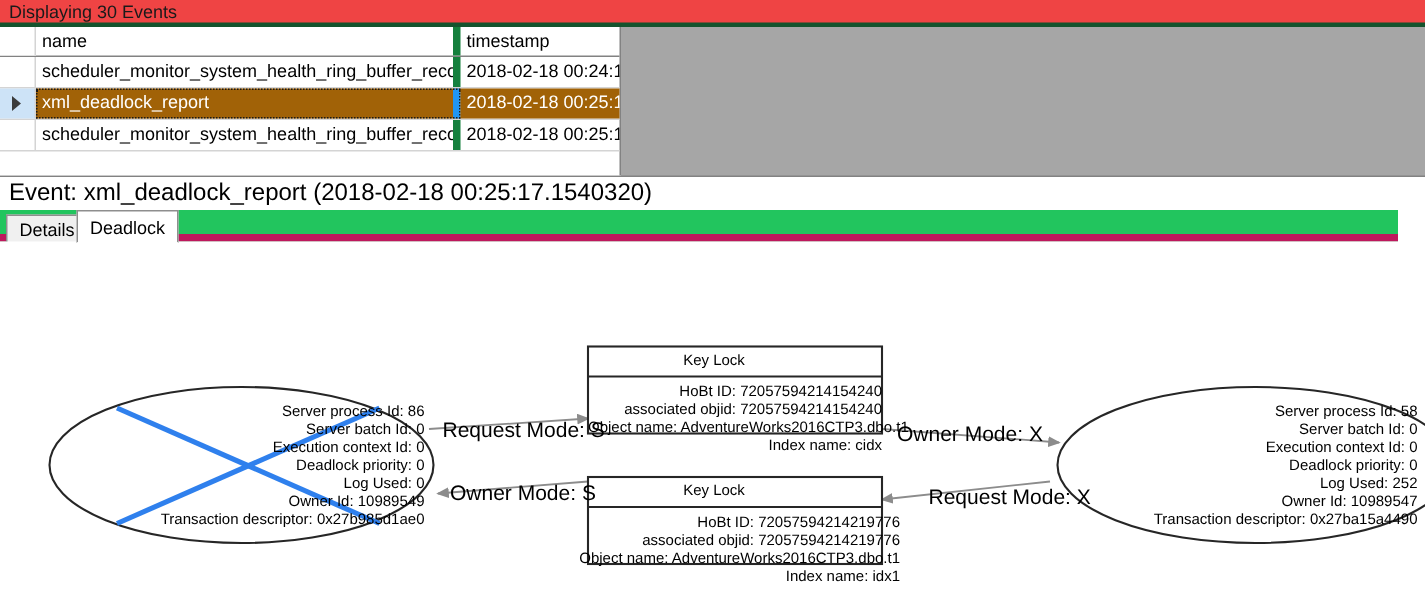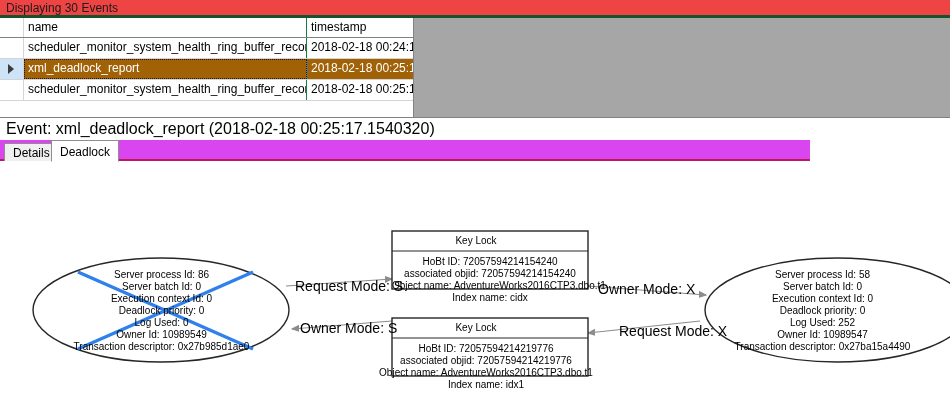--- a/index.html
+++ b/index.html
@@ -69,21 +69,21 @@
     min-width: 24px;
     border-right: 1px solid #d4d4d4;
     box-sizing: border-box;
     position: relative;
     background: #ffffff;
   }
   .grid-row.header .cell-selector { background: #ffffff; }
   .cell-name {
     width: 283px;
     min-width: 283px;
-    border-right: 1px solid #15803d;
+    border-right: 5px solid #15803d;
     box-sizing: border-box;
     padding: 2px 0 0 4px;
     white-space: nowrap;
     overflow: hidden;
   }
   .cell-ts {
     flex: 1;
     box-sizing: border-box;
     padding: 2px 0 0 4px;
     white-space: nowrap;
@@ -126,25 +126,25 @@
     line-height: 19px;
     padding-left: 6px;
     box-sizing: border-box;
     background: #ffffff;
     color: #000;
     white-space: nowrap;
   }
   .tabstrip {
     position: absolute;
     left: 0; top: 140px;
-    width: 810px;
+    width: 932px;
     height: 21px;
     box-sizing: border-box;
-    border-bottom: 2px solid #be185d;
-    background: #d946ef;
+    border-bottom: 5px solid #be185d;
+    background: #22c55e;
   }
   .tab {
     position: absolute;
     top: 3px;
     height: 19px;
     box-sizing: border-box;
     padding: 2px 8px 0 8px;
     font-size: 12px;
     line-height: 15px;
     border: 1px solid #8e8e8e;
@@ -174,21 +174,21 @@
     overflow: hidden;
   }
   .graph-svg {
     position: absolute;
     left: 0; top: 0;
     width: 950px;
     height: 239px;
   }
   .node-text {
     position: absolute;
-    text-align: center;
+    text-align: right;
     font-size: 10px;
     line-height: 12px;
     color: #000;
     white-space: nowrap;
     pointer-events: none;
   }
   #process-left-text { left: 40px; top: 108px; width: 243px; }
   #process-right-text { left: 700px; top: 108px; width: 245px; }
   #lock-top-text { left: 392px; top: 95px; width: 196px; }
   #lock-bottom-text { left: 372px; top: 182px; width: 228px; }

